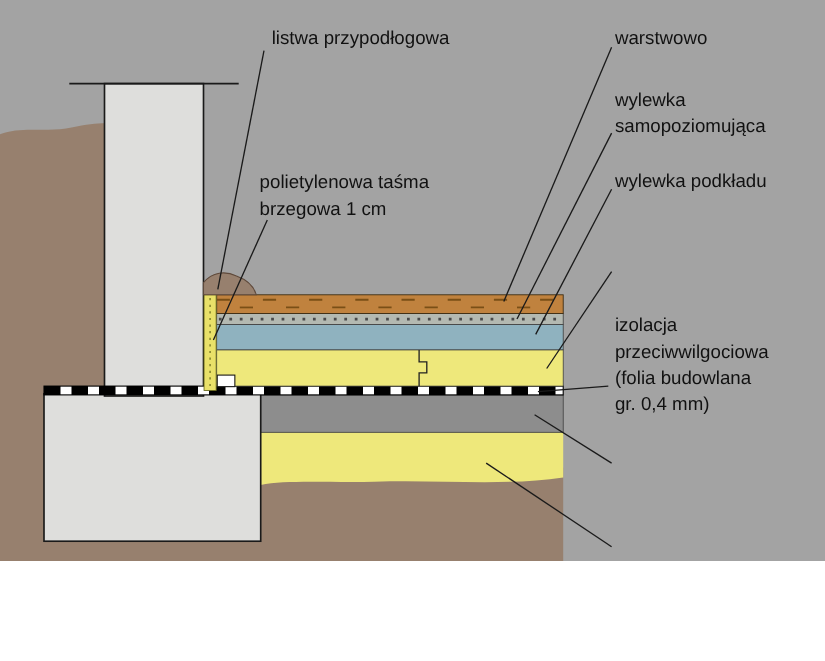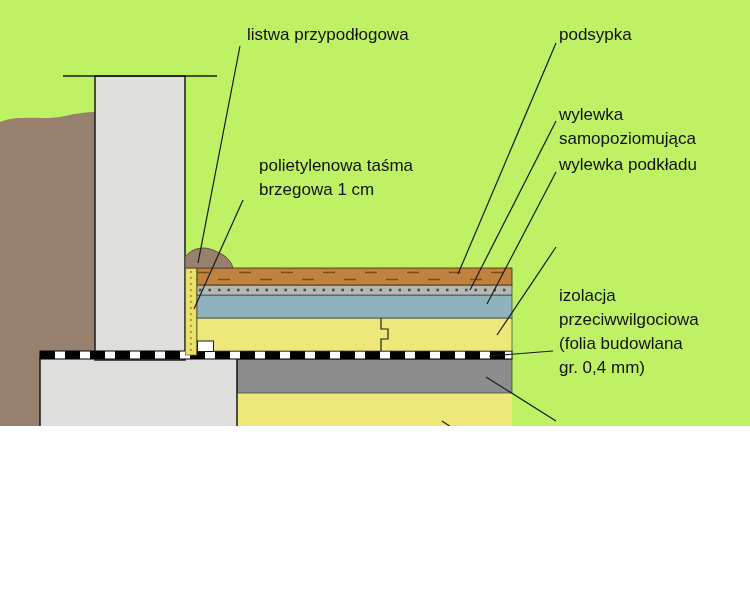--- a/index.html
+++ b/index.html
@@ -1,17 +1,17 @@
 <!DOCTYPE html>
 <html><head>
 <meta charset="utf-8">
 <style>
   html,body{margin:0;padding:0;background:#ffffff;}
   #stage{
-    position:relative;width:750px;height:426px;background:#bef264;overflow:hidden;
+    position:relative;width:750px;height:510px;background:#a3a3a3;overflow:hidden;
     font-family:"Liberation Sans", sans-serif;
   }
   #drawing{position:absolute;left:0;top:0;}
   .lbl{
     position:absolute;
     font-size:17px;line-height:24px;color:#111111;
     white-space:pre-line;
   }
 </style>
 </head>
@@ -63,26 +63,26 @@
       <line x1="556" y1="172" x2="487" y2="304"></line>
       <line x1="556" y1="247" x2="497" y2="335"></line>
       <line x1="553" y1="351" x2="489" y2="356"></line>
       <line x1="556" y1="421" x2="486" y2="377"></line>
       <line x1="556" y1="497" x2="442" y2="421"></line>
     </g>
   </svg>
 
   <div class="lbl" style="left:247px;top:23px;">listwa przypodłogowa</div>
 
-  <div class="lbl" style="left:259px;top:154px;">polietylenowa taśma
+  <div class="lbl" style="left:236px;top:154px;">polietylenowa taśma
 brzegowa 1 cm</div>
 
-  <div class="lbl" style="left:559px;top:23px;">podsypka</div>
+  <div class="lbl" style="left:559px;top:23px;">warstwowo</div>
 
-  <div class="lbl" style="left:559px;top:79px;margin-top:24px;">wylewka
+  <div class="lbl" style="left:559px;top:79px;">wylewka
 samopoziomująca</div>
 
   <div class="lbl" style="left:559px;top:153px;text-align:right;">wylewka podkładu</div>
 
 
   <div class="lbl" style="left:559px;top:284px;">izolacja
 przeciwwilgociowa
 (folia budowlana
 gr. 0,4 mm)</div>
 

